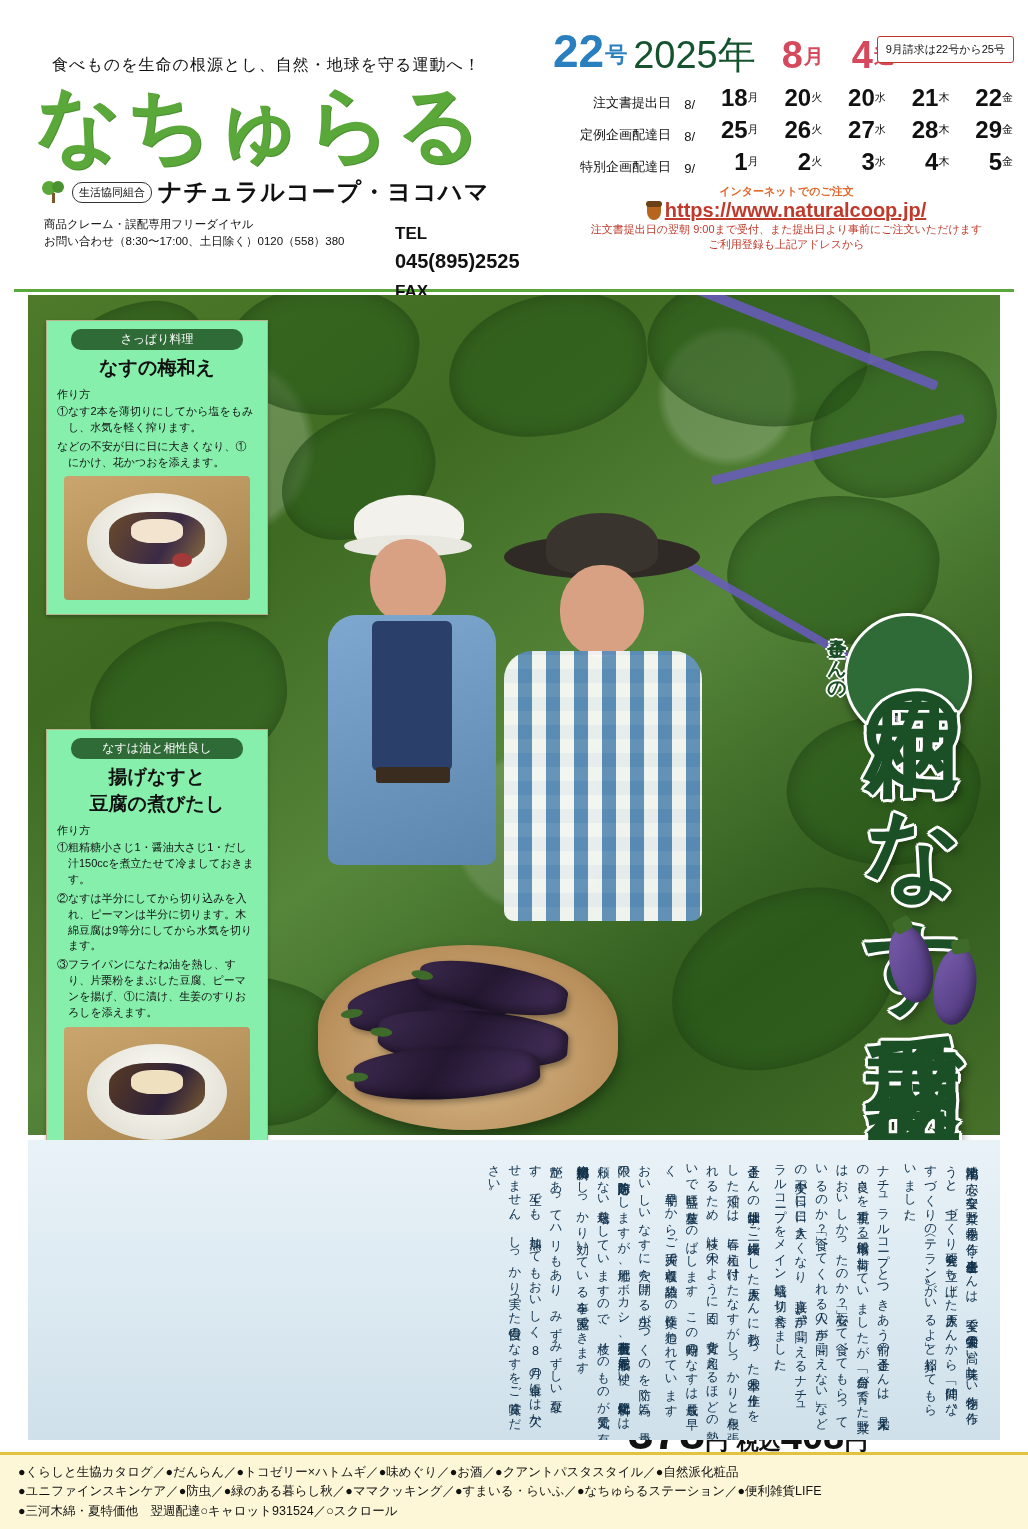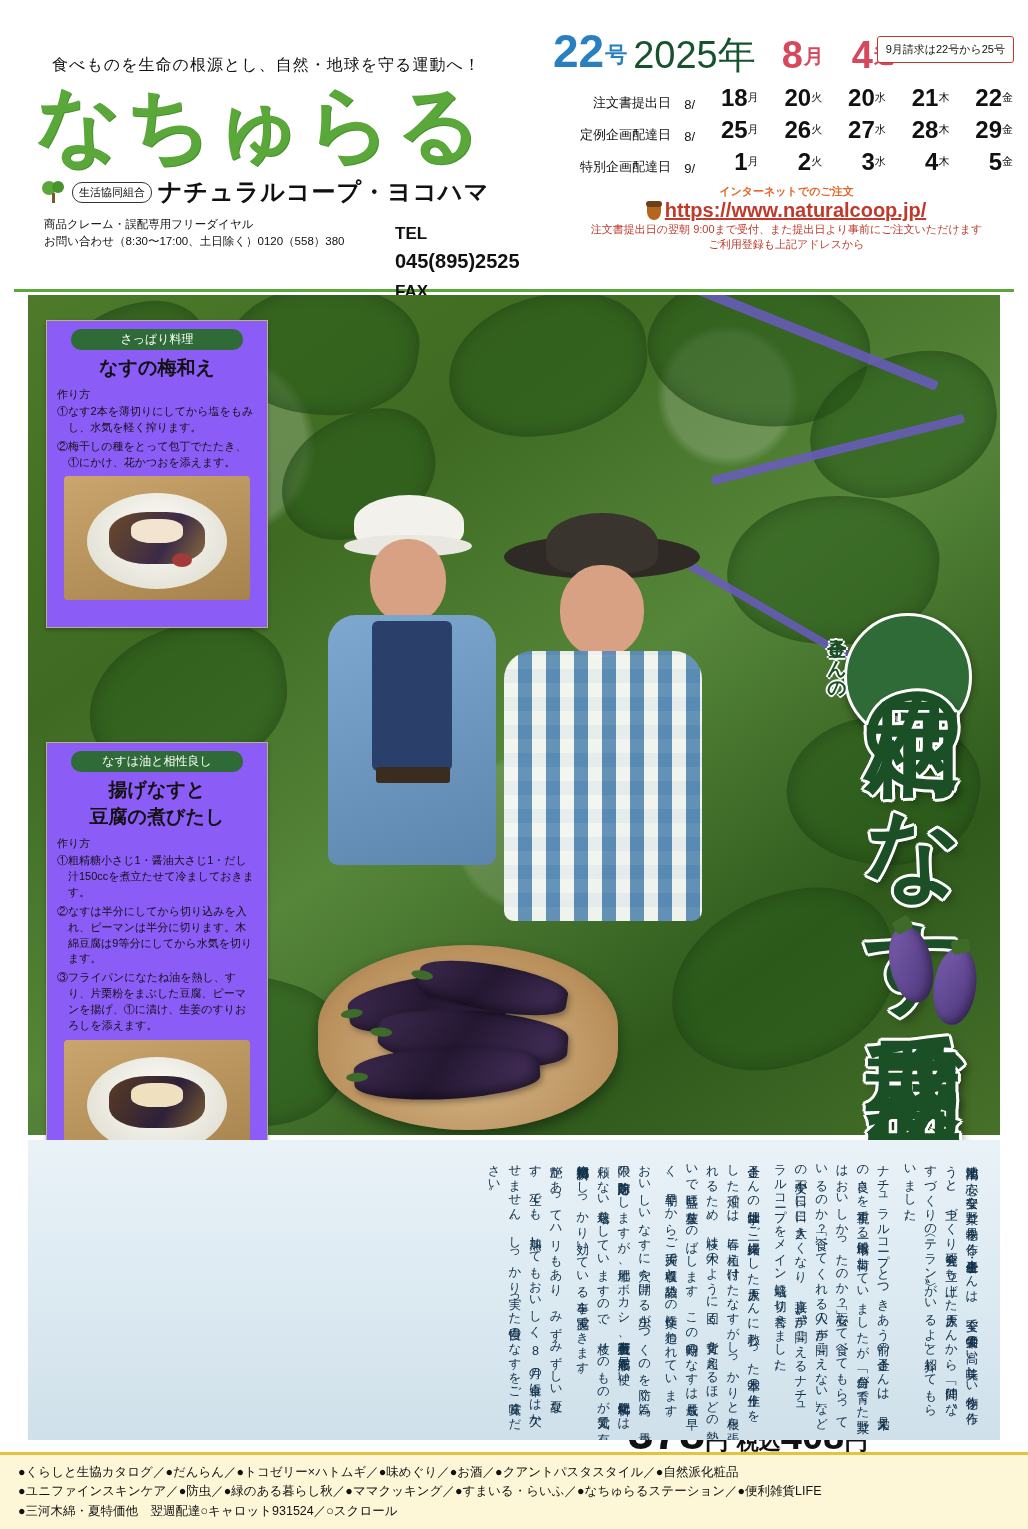--- a/index.html
+++ b/index.html
@@ -98,23 +98,23 @@
   }
   .egg {
     position:absolute; background:linear-gradient(125deg,#3e2a4f 0%,#241832 45%,#4a3260 100%);
     border-radius:50%/36%; box-shadow:inset -6px -4px 12px rgba(0,0,0,.5), 2px 3px 6px rgba(0,0,0,.35);
   }
   .egg:after{content:"";position:absolute;width:22px;height:9px;background:#3f6b2a;border-radius:50%;left:-8px;top:calc(50% - 5px);}
 
   
   .recipe-col { position:absolute; left:46px; top:320px; width:222px; }
   .recipe-card {
-    background:#8b5cf6;
+    background:#86efac;
     border:1px solid #b9b18c;
-    padding:8px 10px 27px 10px;
+    padding:8px 10px 14px 10px;
     box-shadow:0 2px 4px rgba(0,0,0,.25);
   }
   .recipe-card.second { margin-top:114px; }
   .rc-tag {
     display:block; text-align:center; background:#2f6b36; color:#fff;
     font-size:12px; border-radius:10px; padding:2px 0; margin:0 14px 6px 14px;
   }
   .rc-title { text-align:center; font-size:19px; font-weight:bold; line-height:1.3; margin-bottom:6px; }
   .rc-how { font-size:11px; margin-bottom:2px; }
   .rc-steps { font-size:11px; line-height:1.45; margin:0; padding:0; list-style:none; }
@@ -364,21 +364,21 @@
   </div>
 
   <div class="recipe-col">
 
     <div class="recipe-card">
       <span class="rc-tag">さっぱり料理</span>
       <div class="rc-title">なすの梅和え</div>
       <div class="rc-how">作り方</div>
       <ul class="rc-steps">
         <li>①なす2本を薄切りにしてから塩をもみし、水気を軽く搾ります。</li>
-        <li>②梅干しの種をとって包丁でたたき、①にかけ、花かつおを添えます。</li>
+        <li>などの不安が日に日に大きくなり、①にかけ、花かつおを添えます。</li>
       </ul>
       <div class="dish">
         <div class="plate"></div>
         <div class="food1"></div>
         <div class="food-top"></div>
         <div class="umebit"></div>
       </div>
     </div>
 
     <div class="recipe-card second">

